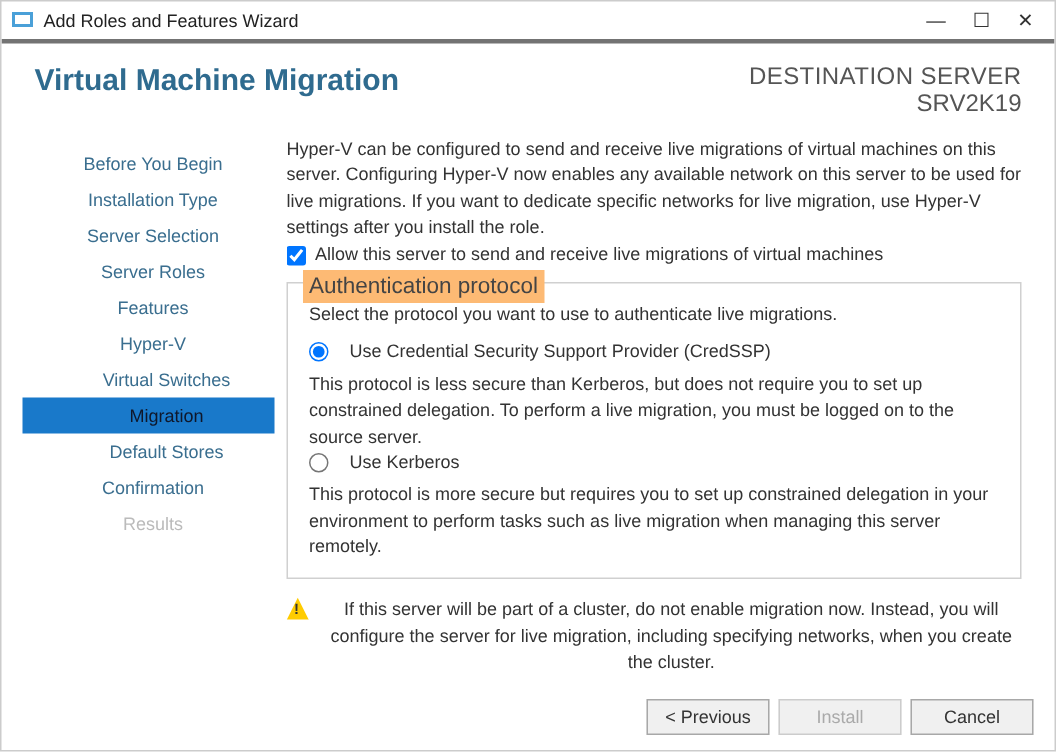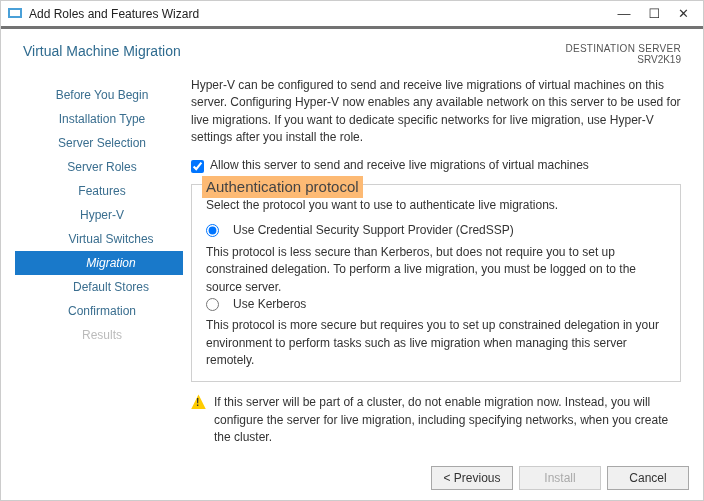--- a/index.html
+++ b/index.html
@@ -23,28 +23,28 @@
   .titlebar .icon { width: 16px; height:16px; margin-right:6px;}
   .titlebar .title { font-size:12px; color:#222;}
   .winbtns { margin-left:auto; display:flex; gap:18px; padding-right:8px;}
   .winbtns span { font-size:13px; color:#333; cursor:default;}
   .header {
     padding: 14px 22px 4px 22px;
     display:flex;
     align-items:flex-start;
   }
   .header h1 {
-    font-size: 14px;
-    font-weight: 400;
+    font-size: 20px;
+    font-weight: 700;
     color:#2f6b8f;
   }
   .dest {
     margin-left:auto;
     text-align:right;
-    font-size:10px;
+    font-size:16px;
     color:#555;
   }
   .dest .lbl { letter-spacing:0.3px;}
   .content {
     display:flex;
     padding: 8px 14px 0 14px;
     height: 380px;
   }
   .nav {
     width: 168px;
@@ -55,53 +55,52 @@
   .nav div {
     font-size:12px;
     color:#3a6e8f;
     padding:5px 8px 5px 14px;
     cursor:default;
     white-space:nowrap;
   }
   .nav div.sub { padding-left:32px; }
   .nav div.selected {
     background:#1979ca;
-    color:#ffffff;
-    font-style:italic;
+    color:#0f172a;
   }
   .nav div.disabled { color:#bbb; }
   .main {
     flex:1;
     padding: 0 8px;
     color:#333;
     font-size:12px;
     line-height:1.45;
   }
-  .intro { margin-bottom:10px;}
+  .intro { }
   .chk { display:flex; align-items:center; gap:6px; margin-bottom:10px;}
   .chk input { margin-top:2px;}
   .group {
     border:1px solid #d0d0d0;
     padding: 8px 14px 12px 14px;
     position:relative;
     margin-bottom:12px;
   }
   .group .legend {
     position:absolute;
     top:-9px; left:10px;
     background:#fdba74;
     padding:0 4px;
     font-size:15px;
     color:#444;
   }
   .group p.instr { margin:4px 0 8px 0;}
   .radio { display:flex; align-items:flex-start; gap:14px; margin-bottom:4px;}
   .radio input { margin-top:2px;}
   .warn {
-    display:flex; gap:8px; align-items:flex-start;
+    display:flex; gap:8px; align-items:flex-start;text-align:center;
   }
   .warn .wicon {
     width:15px; height:15px; flex-shrink:0;
     background:#ffcc00;
     clip-path: polygon(50% 0, 100% 100%, 0 100%);
     position:relative;
   }
   .warn .wicon::after {
     content:"!"; position:absolute; left:5px; top:2px; font-size:10px; color:#333; font-weight:bold;
   }

